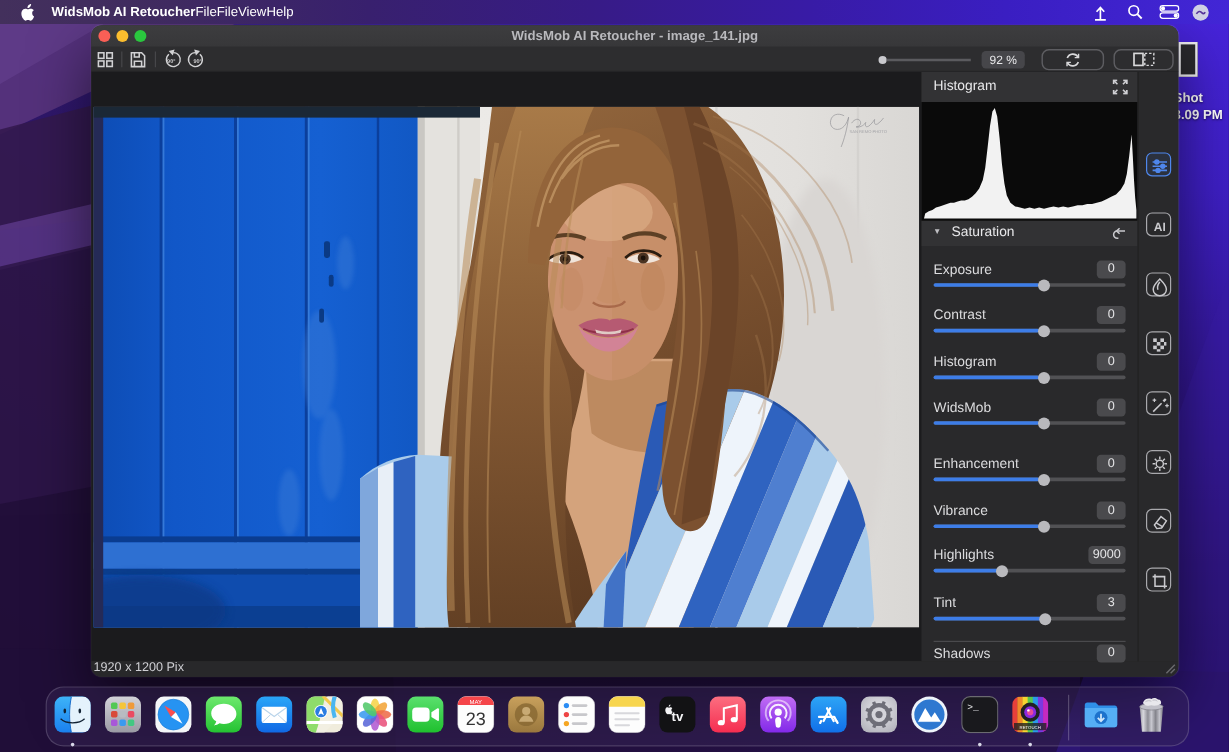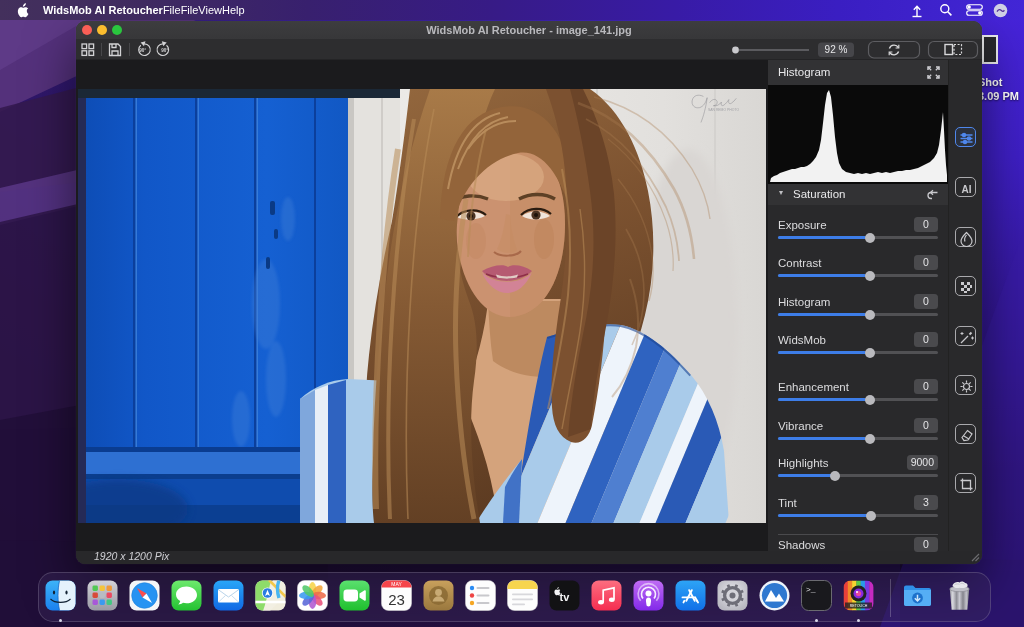--- a/index.html
+++ b/index.html
@@ -19,21 +19,21 @@
 #shotlbl{position:absolute;left:978px;top:77px;width:46px;color:#fff;font-size:11px;font-weight:bold;line-height:11.5px;z-index:5;text-shadow:0 1px 2px rgba(0,0,0,.6);}
 
 #win{position:absolute;left:76px;top:21px;width:906px;height:543px;border-radius:9px;overflow:hidden;z-index:10;
  background:#28282a;box-shadow:0 22px 50px rgba(0,0,0,.55), 0 0 1px rgba(255,255,255,.25);}
 #titlebar{position:absolute;left:0;top:0;width:906px;height:18px;background:linear-gradient(#3d3d3f,#373739);}
 .tl{position:absolute;width:10px;height:10px;border-radius:50%;}
 #title{position:absolute;left:0;right:0;top:3px;text-align:center;font-size:11px;font-weight:bold;color:#b9b9bd;}
 #toolbar{position:absolute;left:0;top:18px;width:906px;height:21px;background:#2d2d2f;border-bottom:1px solid #242426;}
 #canvas{position:absolute;left:0;top:39px;width:692px;height:491px;background:#1b1b1d;}
 #statusbar{position:absolute;left:0;top:530px;width:906px;height:13px;background:#28282a;color:#cfcfd3;font-size:10.5px;}
-#statusbar span{position:absolute;left:18px;top:-1px;font-style:italic;}
+#statusbar span{position:absolute;left:2px;top:-1px;}
 #photo{position:absolute;left:2px;top:68px;}
 
 #panel{position:absolute;left:692px;top:39px;width:180px;height:491px;background:#29292b;}
 .phead{background:#323234;color:#e8e8ea;font-weight:normal;font-size:11.5px;}
 #strip{position:absolute;left:872px;top:39px;width:34px;height:491px;background:#29292b;border-left:1px solid #222;}
 .sic{position:absolute;left:6px;width:21px;height:20px;border:1.4px solid #a9a9ad;border-radius:5px;color:#ffffff;}
 
 .row{position:absolute;left:0;width:180px;}
 .rlab{position:absolute;left:10px;top:0;font-size:11.5px;color:#dcdcde;}
 .rval{position:absolute;right:10px;top:-2px;min-width:24px;height:15px;background:#4a4a4d;border-radius:3.5px;color:#e4e4e6;font-size:10.5px;text-align:center;line-height:15px;padding:0 4px;}

